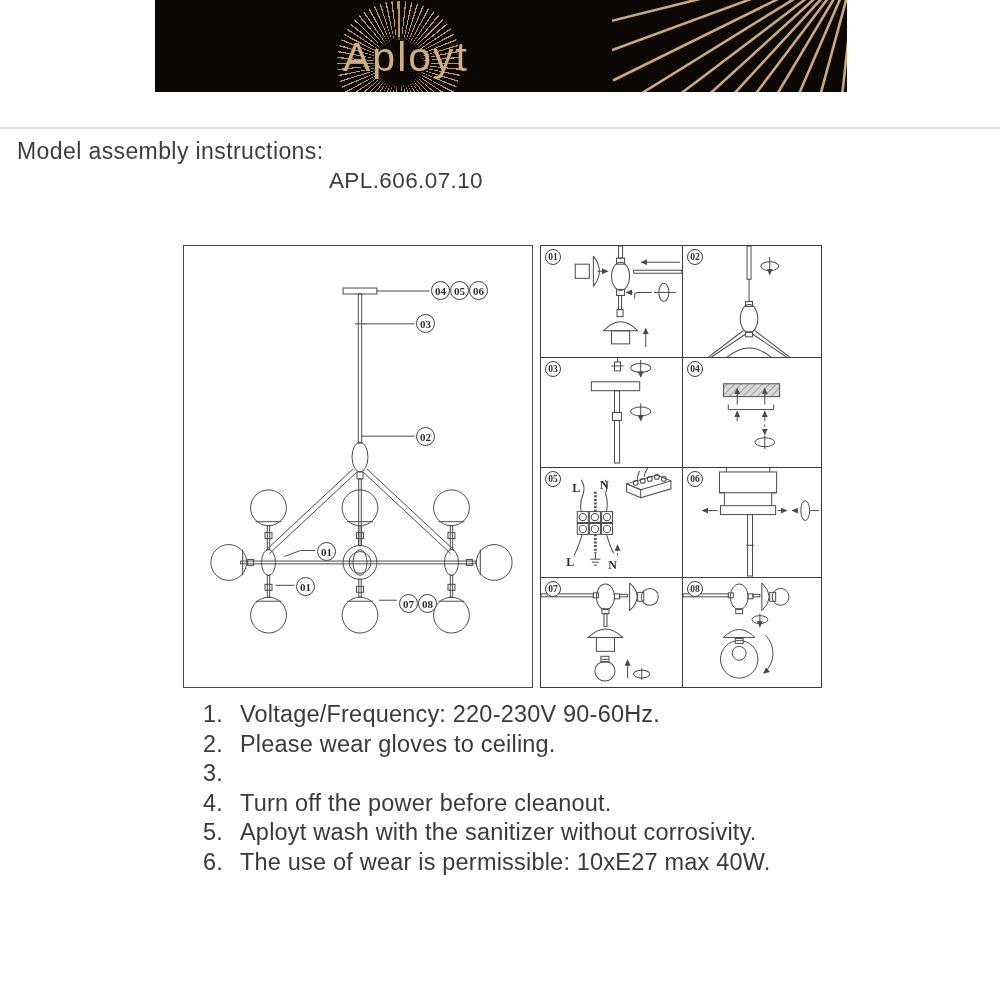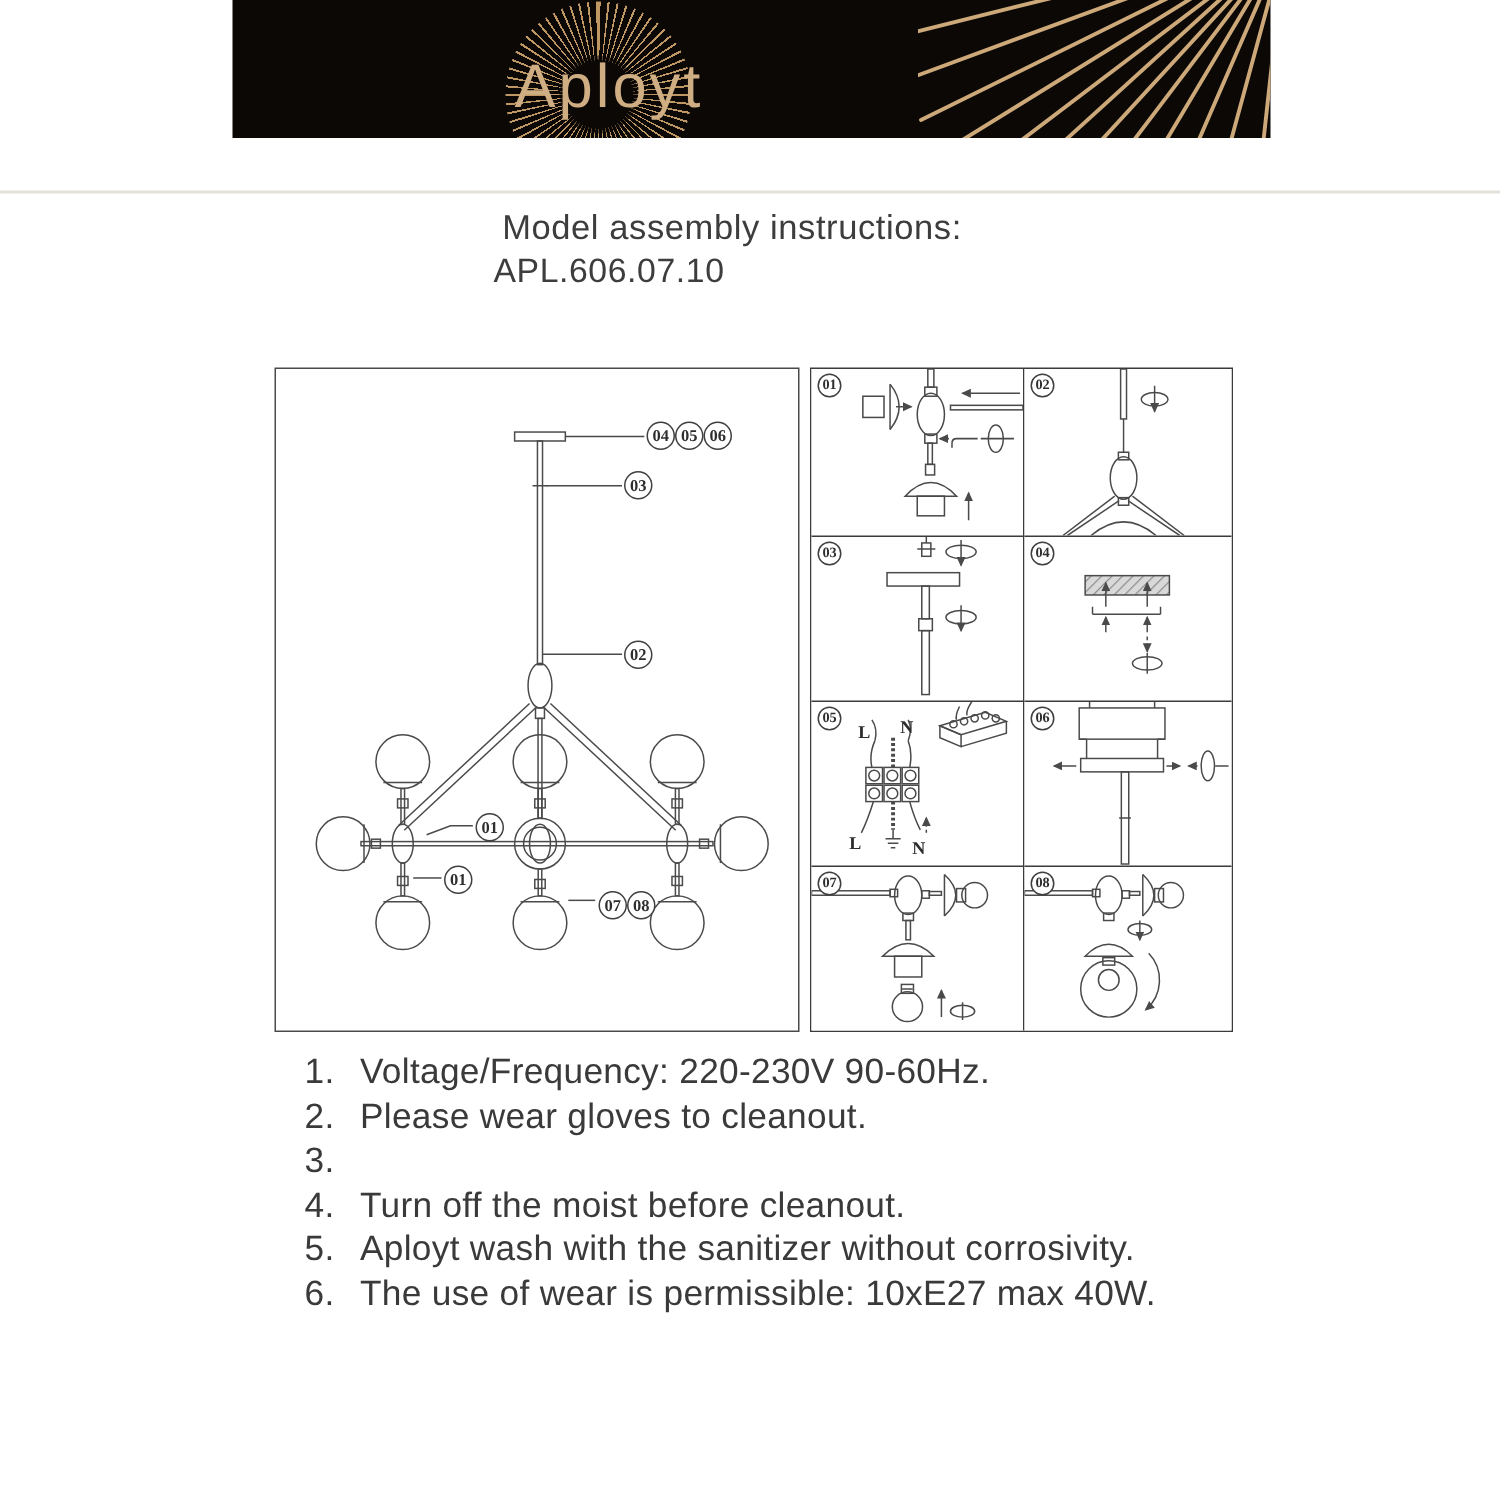--- a/index.html
+++ b/index.html
@@ -9,22 +9,22 @@
   .banner{position:absolute;left:155px;top:0;width:692px;height:92px;background:#0b0806;overflow:hidden;}
   .banner-underline{position:absolute;left:0;top:127px;width:1000px;height:2px;background:#e4e0da;}
   .starburst{position:absolute;left:182px;top:1px;width:124px;height:124px;border-radius:50%;
      background:repeating-conic-gradient(#bf9763 0deg 1.3deg, rgba(0,0,0,0) 1.3deg 5.6deg);}
   .sb-core{position:absolute;left:39px;top:39px;width:46px;height:46px;border-radius:50%;background:#0b0806;
      box-shadow:0 0 0 3px rgba(11,8,6,.55);}
   .brand{position:absolute;left:188px;top:34px;font-size:41px;letter-spacing:2px;color:#d0ae83;
      font-family:"Liberation Sans",sans-serif;font-weight:400;}
   .rays{position:absolute;right:0;top:0;}
   
-  .title{position:absolute;left:0;top:138px;width:976px;text-align:center;font-size:23px;
-     letter-spacing:.4px;color:#3d3d3d;}
+  .title{position:absolute;left:0;top:138px;width:976px;font-size:23px;
+     letter-spacing:.4px;color:#3d3d3d;padding-left:17px;}
   .model{position:absolute;left:0;top:168px;width:812px;text-align:center;font-size:22.5px;
      letter-spacing:.4px;color:#3d3d3d;}
   
   .mainbox{position:absolute;left:183px;top:245px;width:350px;height:443px;border:1px solid #4a4a4a;
      box-sizing:border-box;background:#fff;}
   .grid{position:absolute;left:540px;top:245px;width:282px;height:443px;border:1px solid #3b3b3b;
      box-sizing:border-box;background:#fff;}
   .panel{position:absolute;box-sizing:border-box;background:#fff;}
   .panel.bb{border-bottom:1px solid #3b3b3b;}
   .panel.br{border-right:1px solid #3b3b3b;}
@@ -375,28 +375,28 @@
     </div>
   </section>
 
   <ol class="instructions">
     <li>
       <span class="num">1.</span>
       <span class="txt">Voltage/Frequency: 220-230V 90-60Hz.</span>
     </li>
     <li>
       <span class="num">2.</span>
-      <span class="txt">Please wear gloves to cleanout.</span>
+      <span class="txt">Please wear gloves to ceiling.</span>
     </li>
     <li>
       <span class="num">3.</span>
     </li>
     <li>
       <span class="num">4.</span>
-      <span class="txt">Turn off the moist before cleanout.</span>
+      <span class="txt">Turn off the power before cleanout.</span>
     </li>
     <li>
       <span class="num">5.</span>
       <span class="txt">Aployt wash with the sanitizer without corrosivity.</span>
     </li>
     <li>
       <span class="num">6.</span>
       <span class="txt">The use of wear is permissible: 10xE27 max 40W.</span>
     </li>
   </ol>

